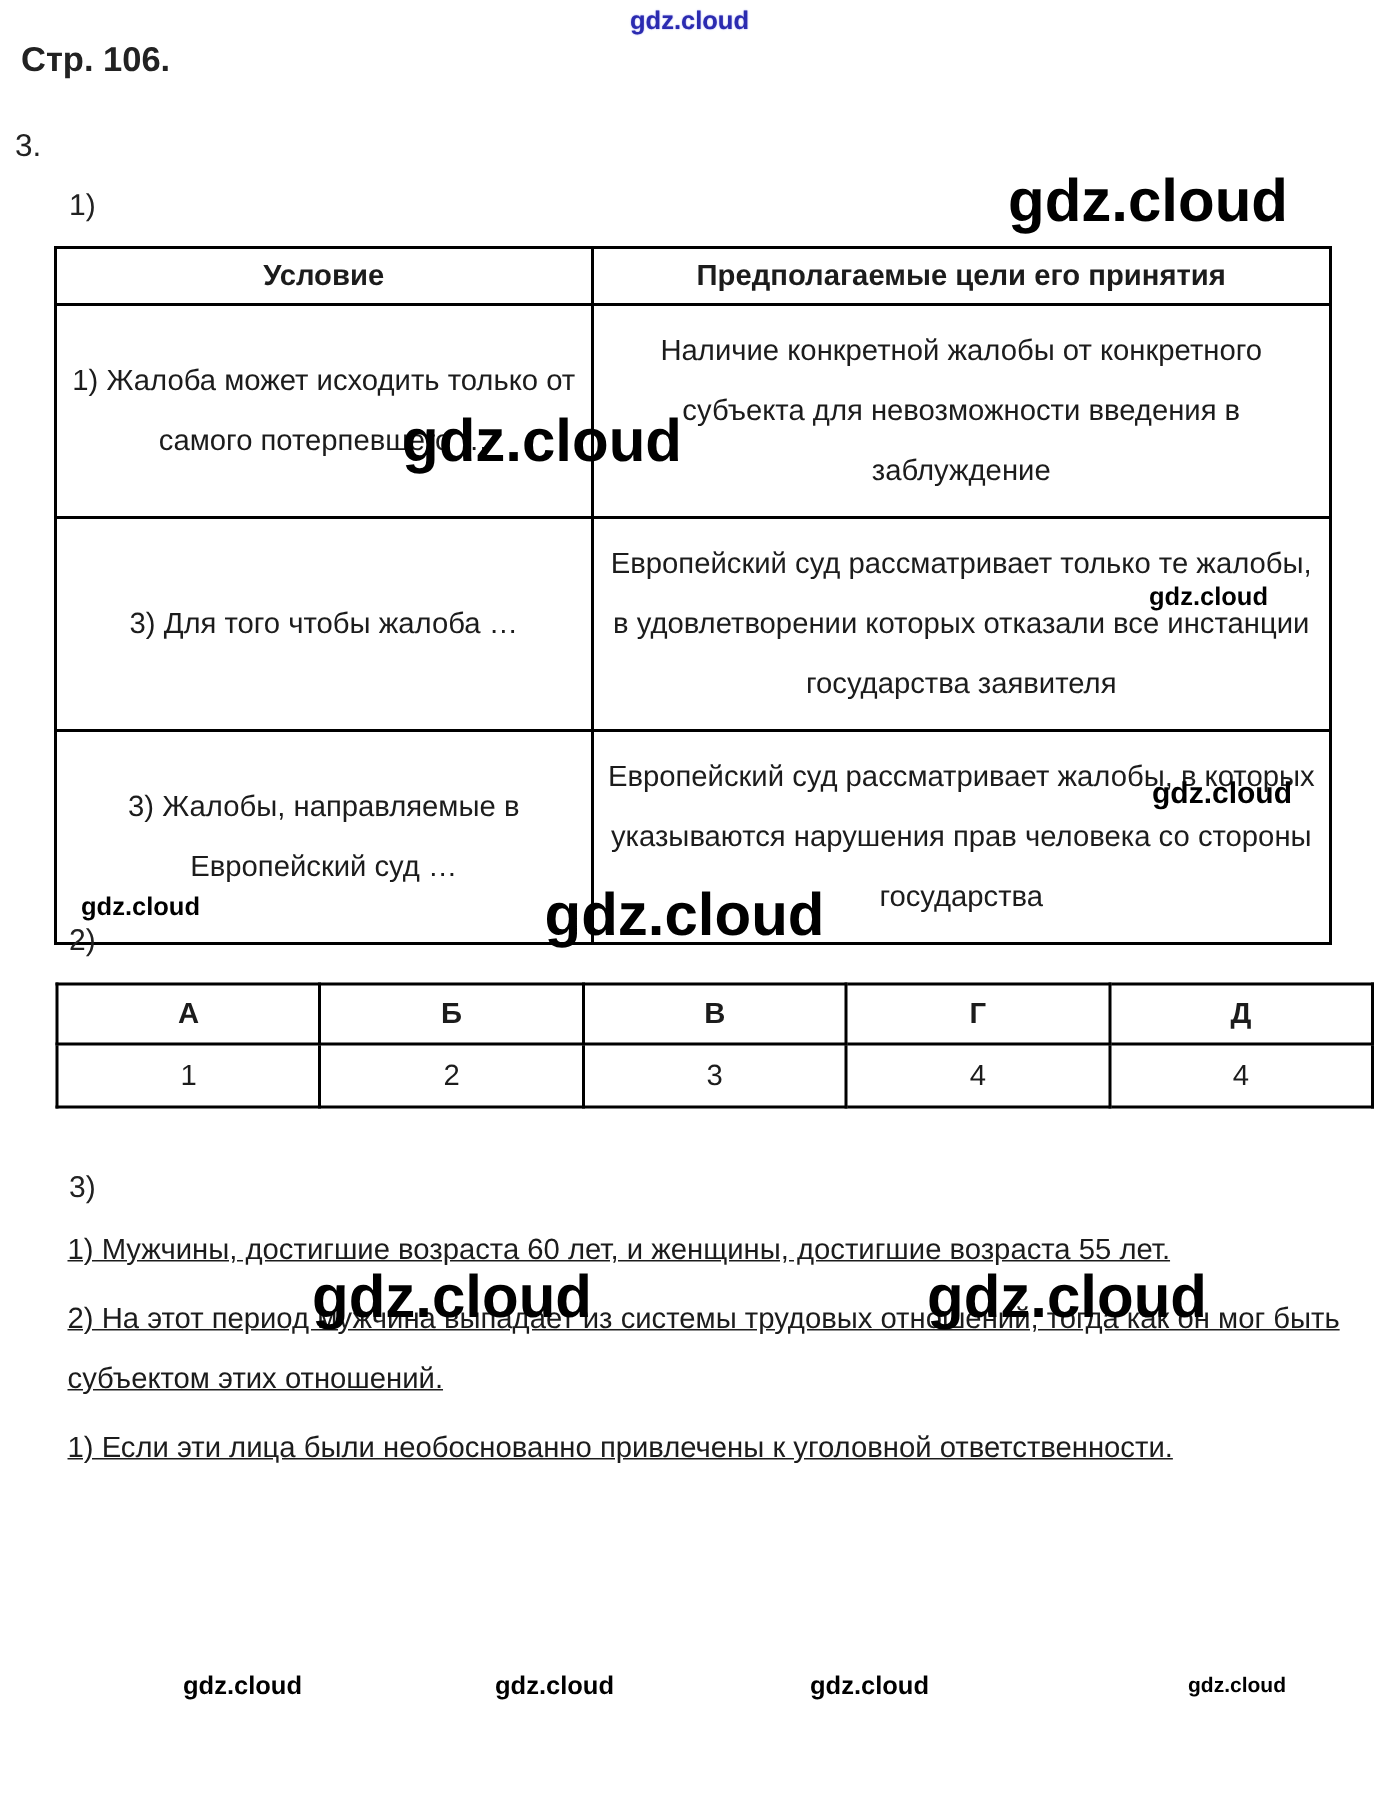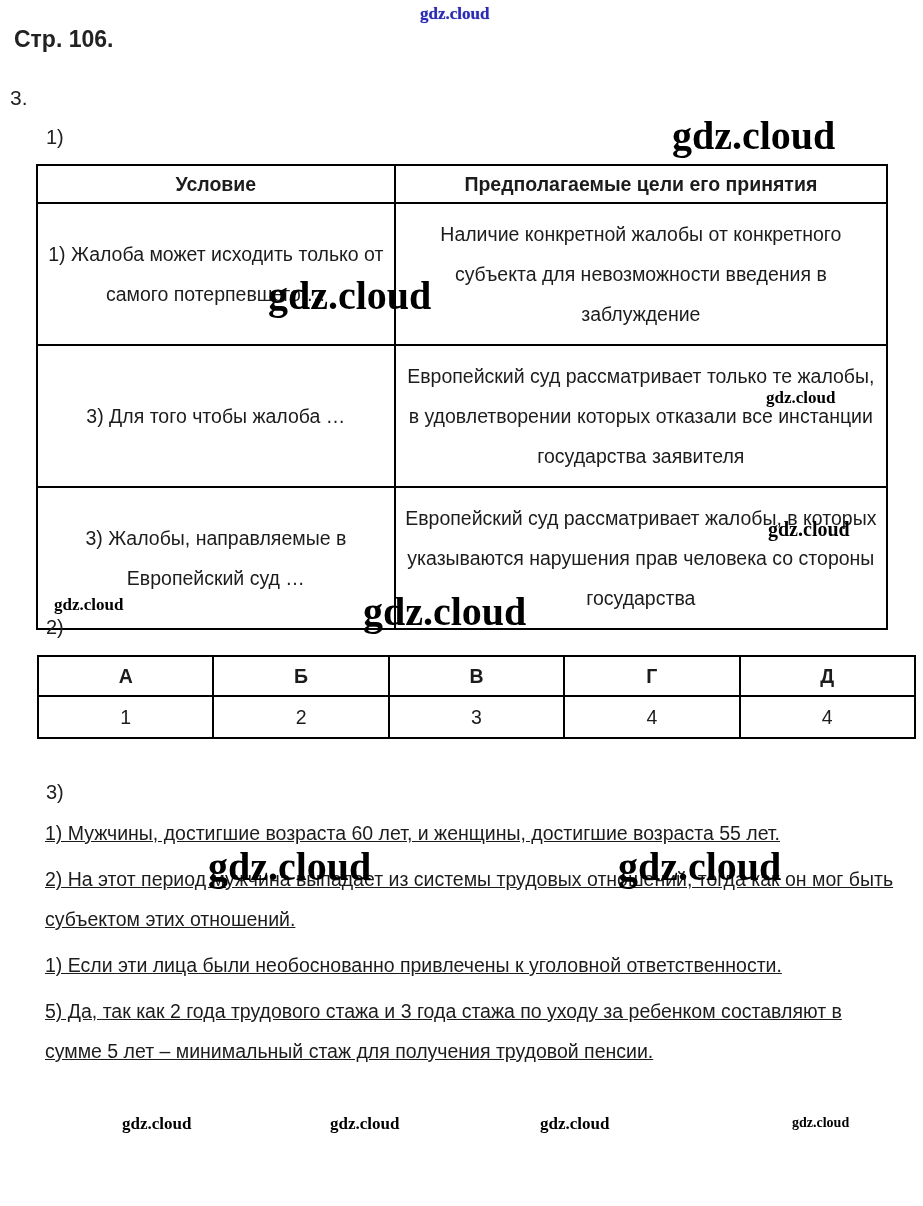--- a/index.html
+++ b/index.html
@@ -42,21 +42,21 @@
   .table2 th, .table2 td { width: 20%; }
 
   .answers { left: 45px; top: 813px; width: 858px; text-decoration: underline; }
   .answer {
     font-size: 19.5px;
     line-height: 40px;
     color: #1c1c1c;
     margin-bottom: 6px;
   }
 
-  .wm { position: absolute; color: #000; font-weight: bold; white-space: nowrap; z-index: 5; font-family: Liberation Serif, serif; }
+  .wm { position: absolute; color: #000; font-weight: bold; white-space: nowrap; z-index: 5; }
   .wm-blue { color: #2b2bb0; text-shadow: 0 0 1px #7a7ae0; }
   .wm-lg { font-size: 40px; }
   .wm-md { font-size: 20px; }
   .wm-sm { font-size: 17px; }
   .wm-xs { font-size: 14px; }
 </style>
 </head>
 <body>
 
 <div class="page">
@@ -107,21 +107,20 @@
     </tr>
   </tbody>
     </table>
 
   <div class="abs part-label part3-label">3)</div>
 
   <div class="abs answers">
     <p class="answer">1) Мужчины, достигшие возраста 60 лет, и женщины, достигшие возраста 55 лет.</p>
     <p class="answer">2) На этот период мужчина выпадает из системы трудовых отношений, тогда как он мог быть субъектом этих отношений.</p>
     <p class="answer">1) Если эти лица были необоснованно привлечены к уголовной ответственности.</p>
-    <p class="answer">5) Да, так как 2 года трудового стажа и 3 года стажа по уходу за ребенком составляют в сумме 5 лет – минимальный стаж для получения трудовой пенсии.</p>
   </div>
 
   <div class="wm wm-sm wm-blue" style="left:420px; top:4px;">gdz.cloud</div>
   <div class="wm wm-lg" style="left:672px; top:112px;">gdz.cloud</div>
   <div class="wm wm-lg" style="left:268px; top:272px;">gdz.cloud</div>
   <div class="wm wm-sm" style="left:766px; top:388px;">gdz.cloud</div>
   <div class="wm wm-md" style="left:768px; top:518px;">gdz.cloud</div>
   <div class="wm wm-sm" style="left:54px; top:595px;">gdz.cloud</div>
   <div class="wm wm-lg" style="left:363px; top:588px;">gdz.cloud</div>
   <div class="wm wm-lg" style="left:208px; top:843px;">gdz.cloud</div>

